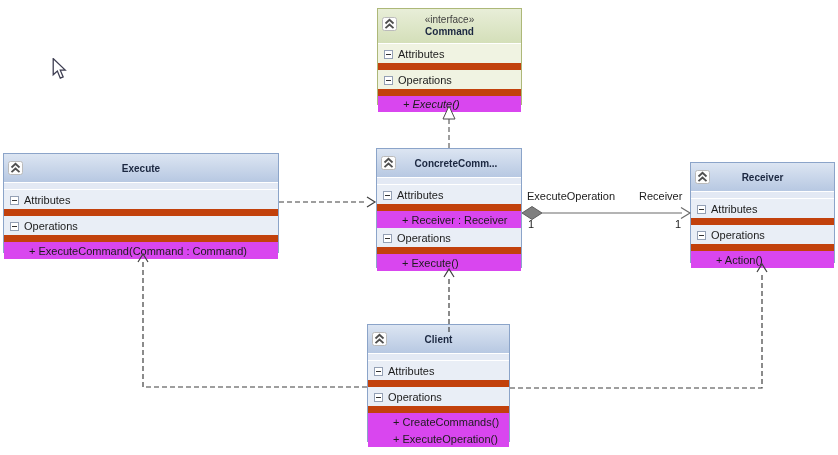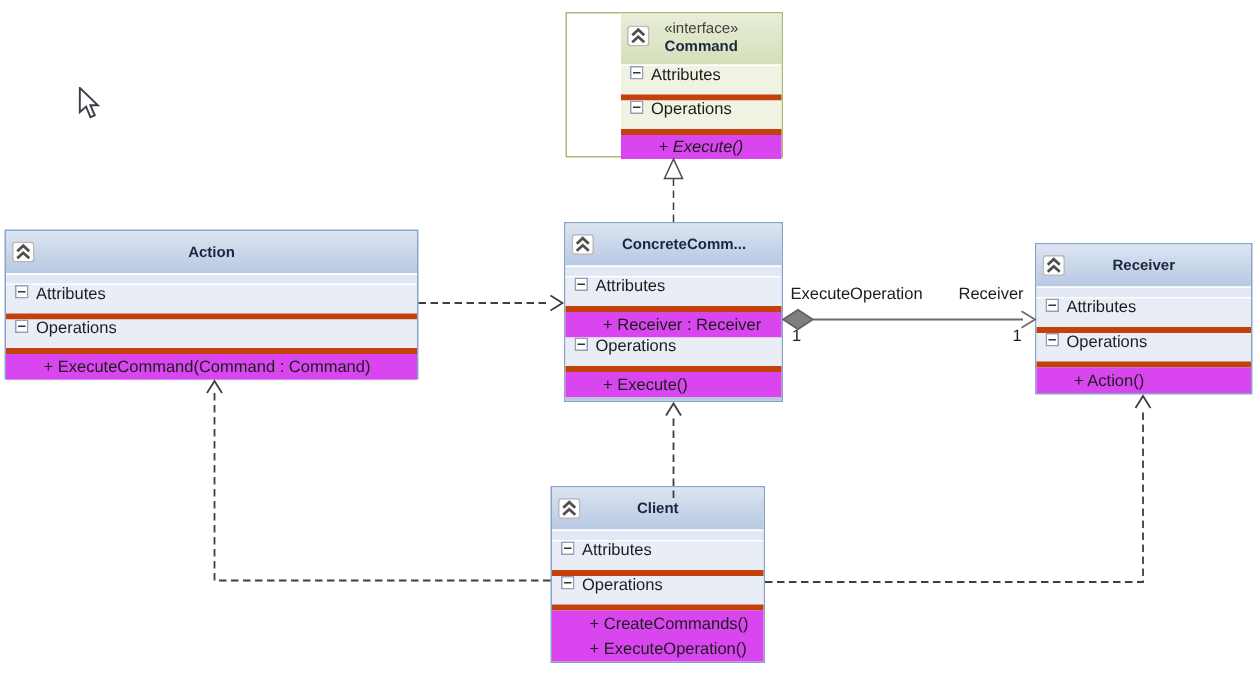--- a/index.html
+++ b/index.html
@@ -5,40 +5,40 @@
   html,body{margin:0;padding:0;background:#fff;}
   #canvas{
     position:relative;width:838px;height:455px;background:#ffffff;overflow:hidden;
     font-family:"Liberation Sans","DejaVu Sans",sans-serif;
   }
   .uml-class{
     position:absolute;display:flex;flex-direction:column;box-sizing:border-box;
     background:#fff;font-size:11px;color:#1c1c1c;
   }
   .uml-class.blue{border:1px solid #8ba4c9;}
-  .uml-class.green{border:1px solid #adb878;padding-left:36px;}
+  .uml-class.green{border:1px solid #adb878;}
 
   .cls-header{
     position:relative;display:flex;align-items:center;justify-content:center;
     flex:0 0 28px;border-bottom:1px solid #fff;
   }
   .blue .cls-header{background:linear-gradient(#dce5f2,#b7c8e2);}
   .green .cls-header{background:linear-gradient(#e8eed8,#d4dfb9);flex:0 0 34px;flex-direction:column;justify-content:center;gap:1px;}
   .cls-title{font-weight:bold;font-size:10px;color:#1b2740;}
   .stereotype{font-size:10px;color:#3f3f3f;line-height:10px;}
 
   .chevron{position:absolute;left:4px;top:50%;transform:translateY(-50%);width:15px;height:14px;display:block;}
   .green .chevron{top:8px;transform:none;}
 
   .subhead{flex:0 0 6px;border-bottom:1px solid #fff;}
   .blue .subhead{background:#e3e9f4;}
 
   .section{
-    display:flex;align-items:flex-start;gap:5px;padding-left:6px;
-    flex:0 0 19px;border-bottom:4px solid #c2410c;
+    display:flex;align-items:center;gap:5px;padding-left:6px;
+    flex:0 0 19px;border-bottom:7px solid #c2410c;
   }
   .blue .section{background:#e9eef6;}
   .green .section{background:#f0f3e2;}
   .minusbox{width:9px;height:9px;display:block;flex:0 0 9px;}
 
   .member{
     flex:0 0 17px;display:flex;align-items:center;padding-left:25px;
     background:#d946ef;white-space:nowrap;overflow:hidden;
   }
   .green .member{flex:0 0 16px;font-style:italic;}
@@ -92,21 +92,21 @@
 
   <div class="uml-class blue" style="left:3px;top:153px;width:276px;height:100px;">
     <div class="cls-header">
       <span class="chevron">
         <svg width="15" height="14" viewBox="0 0 15 14">
             <rect x="0.5" y="0.5" width="14" height="13" rx="2" fill="#fdfdfd" stroke="#bbbbbb"></rect>
             <polyline points="3.5,6.5 7.5,2.8 11.5,6.5" fill="none" stroke="#4e4e4e" stroke-width="1.8"></polyline>
             <polyline points="3.5,11.2 7.5,7.5 11.5,11.2" fill="none" stroke="#4e4e4e" stroke-width="1.8"></polyline>
           </svg>
       </span>
-      <span class="cls-title">Action</span>
+      <span class="cls-title">Execute</span>
     </div>
     <div class="subhead"></div>
     <div class="section">
       <span class="minusbox">
         <svg width="9" height="9" viewBox="0 0 9 9">
             <rect x="0.5" y="0.5" width="8" height="8" fill="#fff" stroke="#94a0b4"></rect>
             <line x1="2" y1="4.5" x2="7" y2="4.5" stroke="#333"></line>
           </svg>
       </span>
       <span>Attributes</span>

